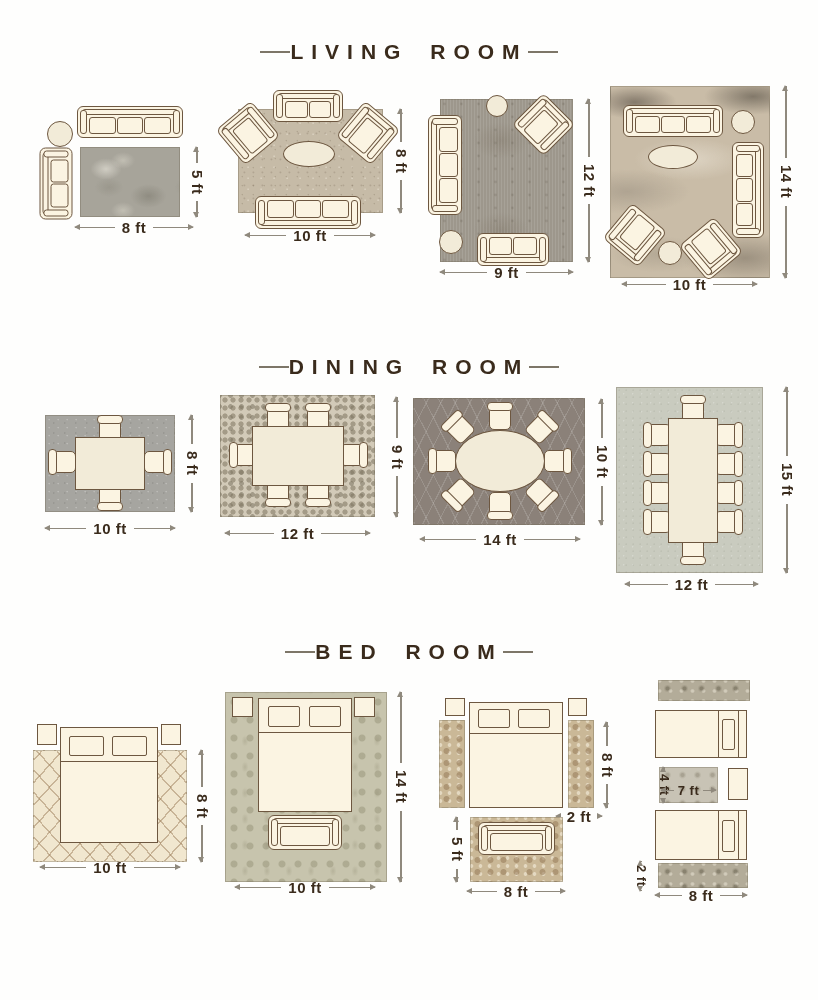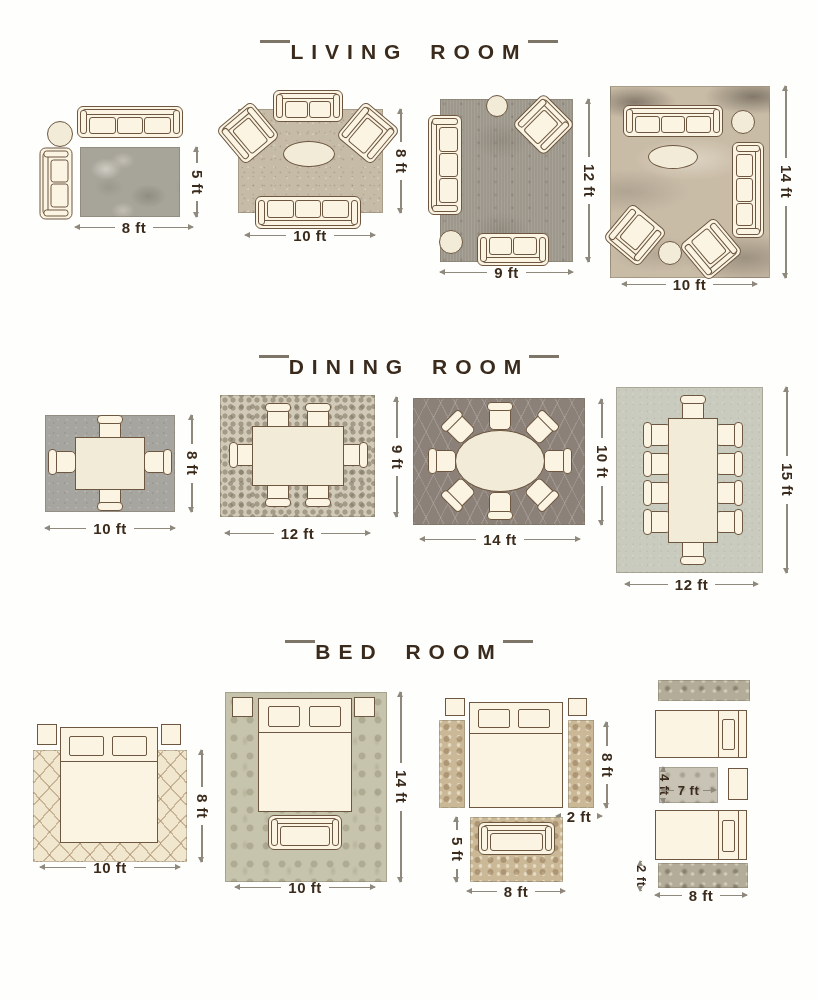--- a/index.html
+++ b/index.html
@@ -7,21 +7,21 @@
     --ln:#8f897d;          
     --fo:#6d5740;          
     --ff:#fbf4e2;          
   }
   *{box-sizing:border-box}
   html,body{margin:0;padding:0;background:#fff}
   #canvas{position:relative;width:818px;height:1000px;background:#fefefd;overflow:hidden;
           font-family:"Liberation Sans", sans-serif;}
 
   
-  .sec-title{position:absolute;left:0;right:0;display:flex;justify-content:center;}
+  .sec-title{position:absolute;left:0;right:0;display:flex;justify-content:center;align-items:center;}
   .sec-title .word{font-size:21px;font-weight:700;letter-spacing:8px;word-spacing:8px;color:var(--tx);white-space:nowrap}
   .sec-title .dash{width:30px;height:2.5px;background:#7d7668}
 
   
   .dim-h{position:absolute;display:flex;align-items:center;color:var(--tx)}
   .dim-h .ln{flex:1;height:1.3px;background:var(--ln);position:relative}
   .dim-h .ln.a::before{content:"";position:absolute;left:-1px;top:-3px;border-top:3.5px solid transparent;
         border-bottom:3.5px solid transparent;border-right:6px solid var(--ln)}
   .dim-h .ln.b::after{content:"";position:absolute;right:-1px;top:-3px;border-top:3.5px solid transparent;
         border-bottom:3.5px solid transparent;border-left:6px solid var(--ln)}

